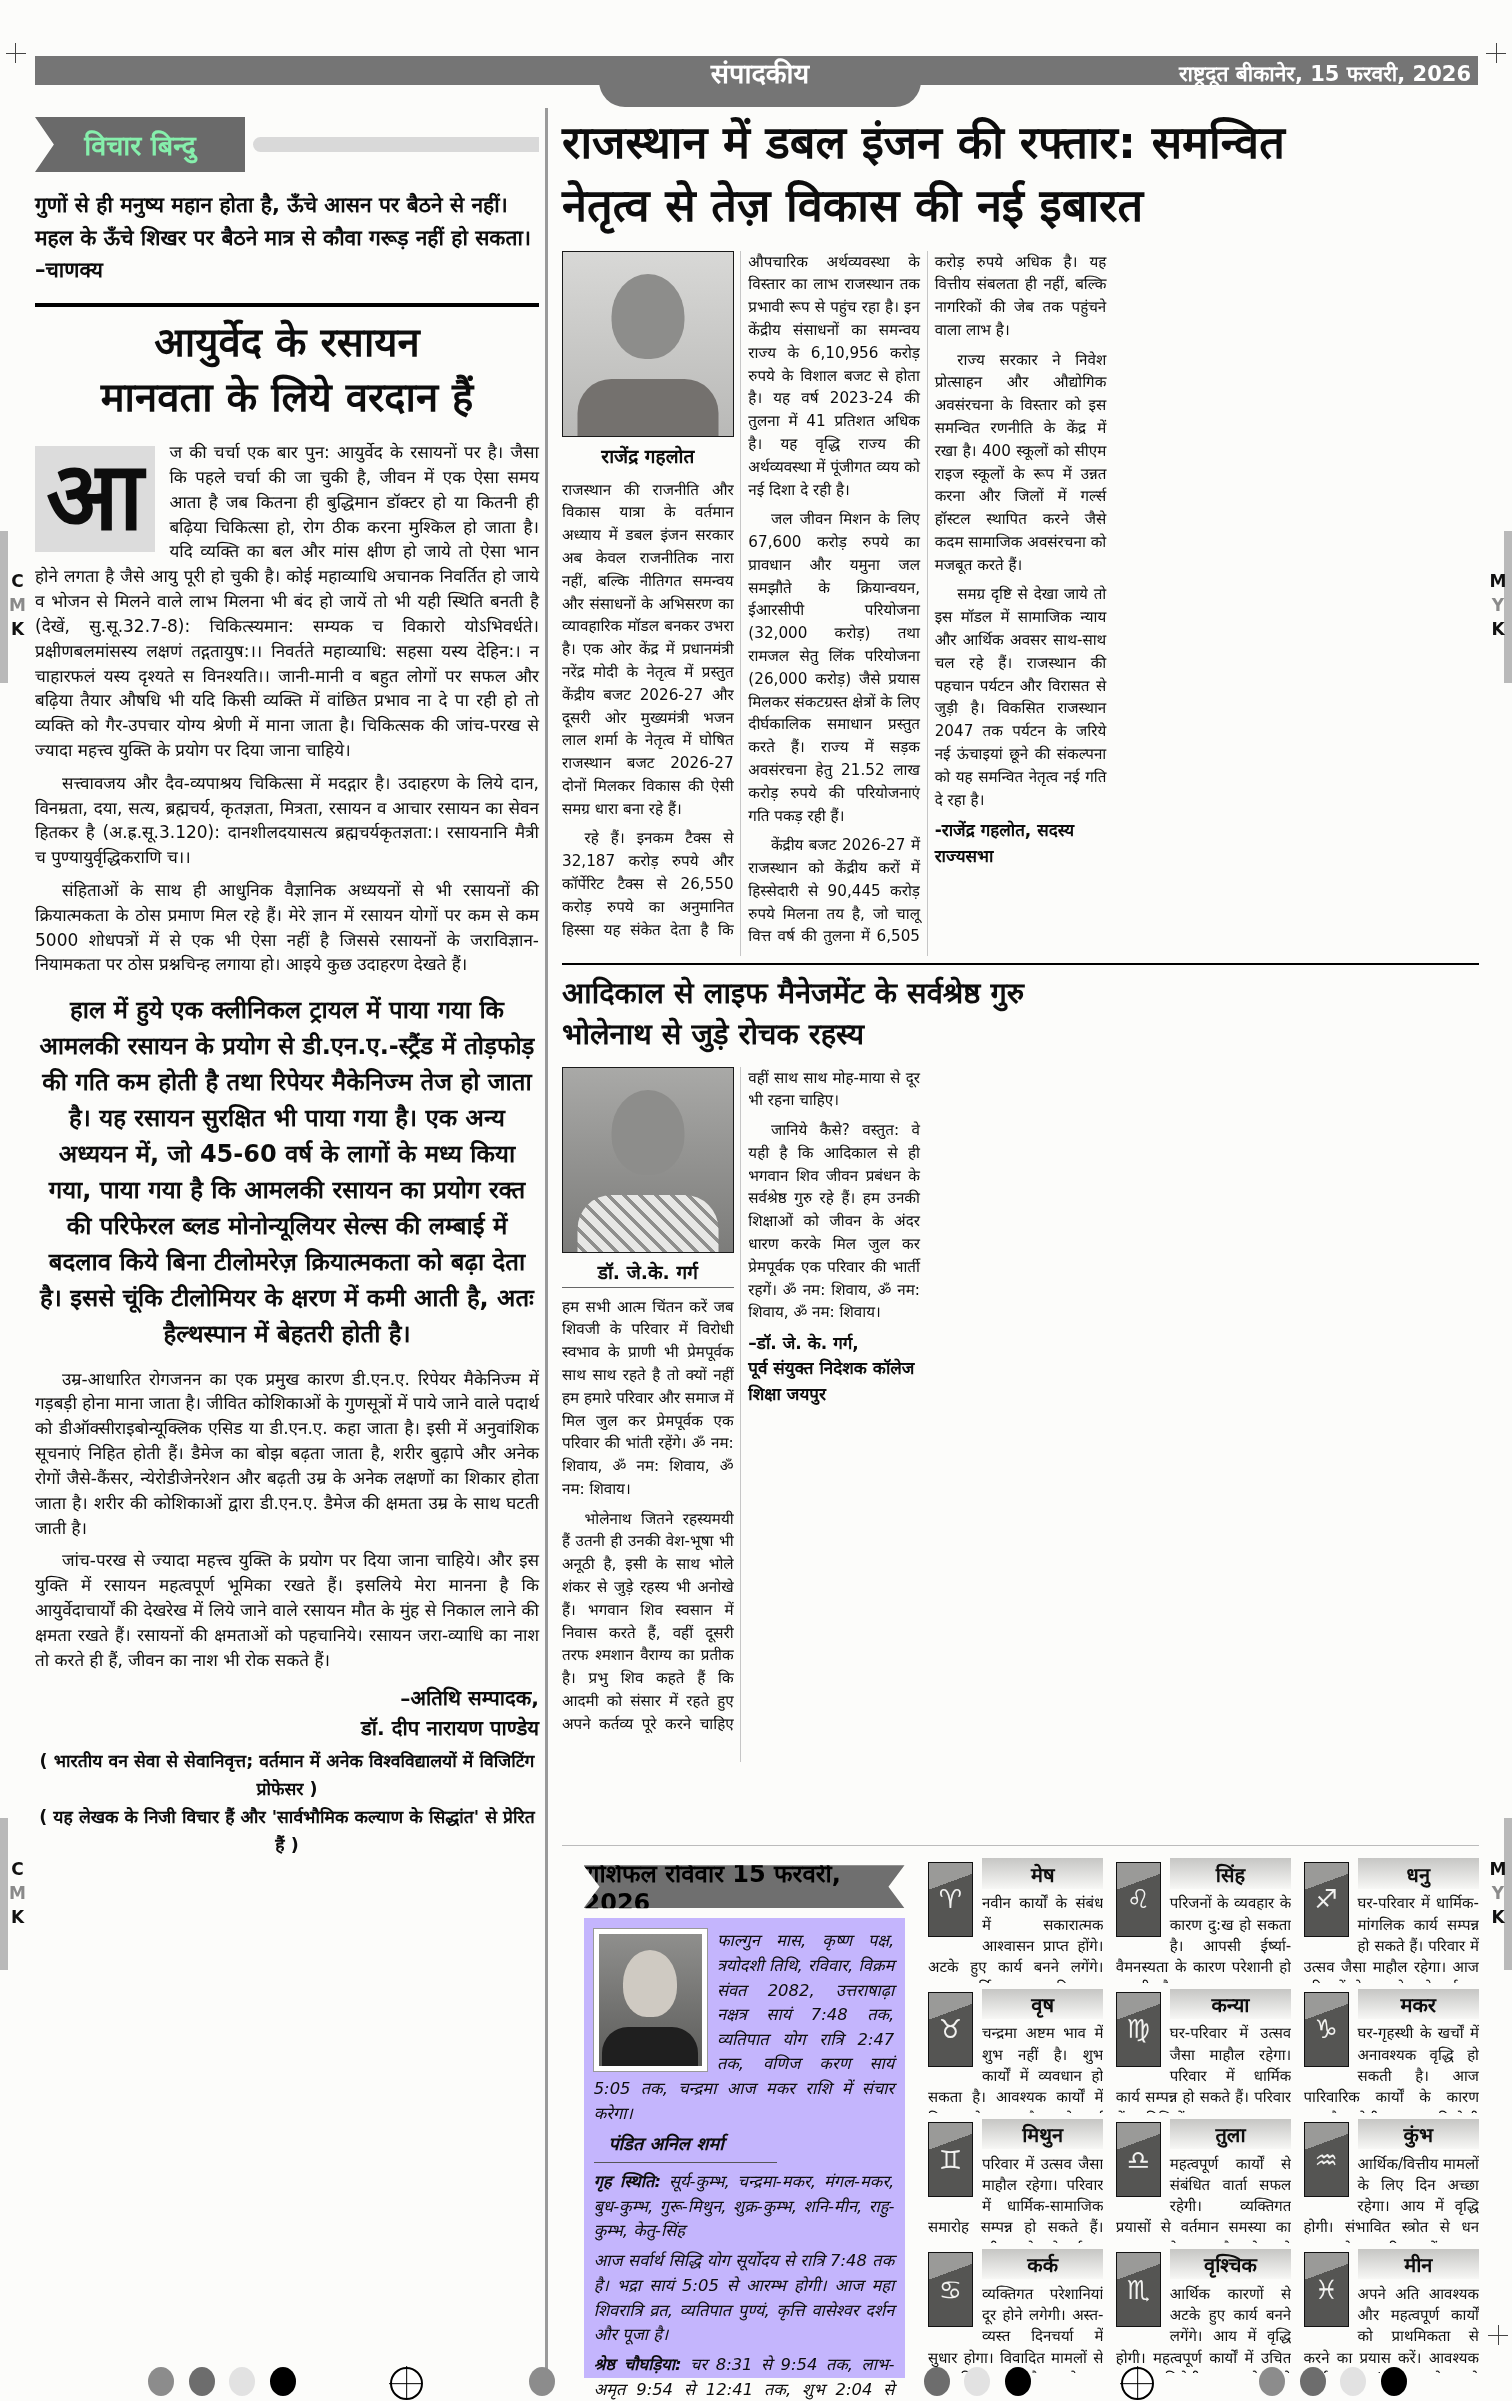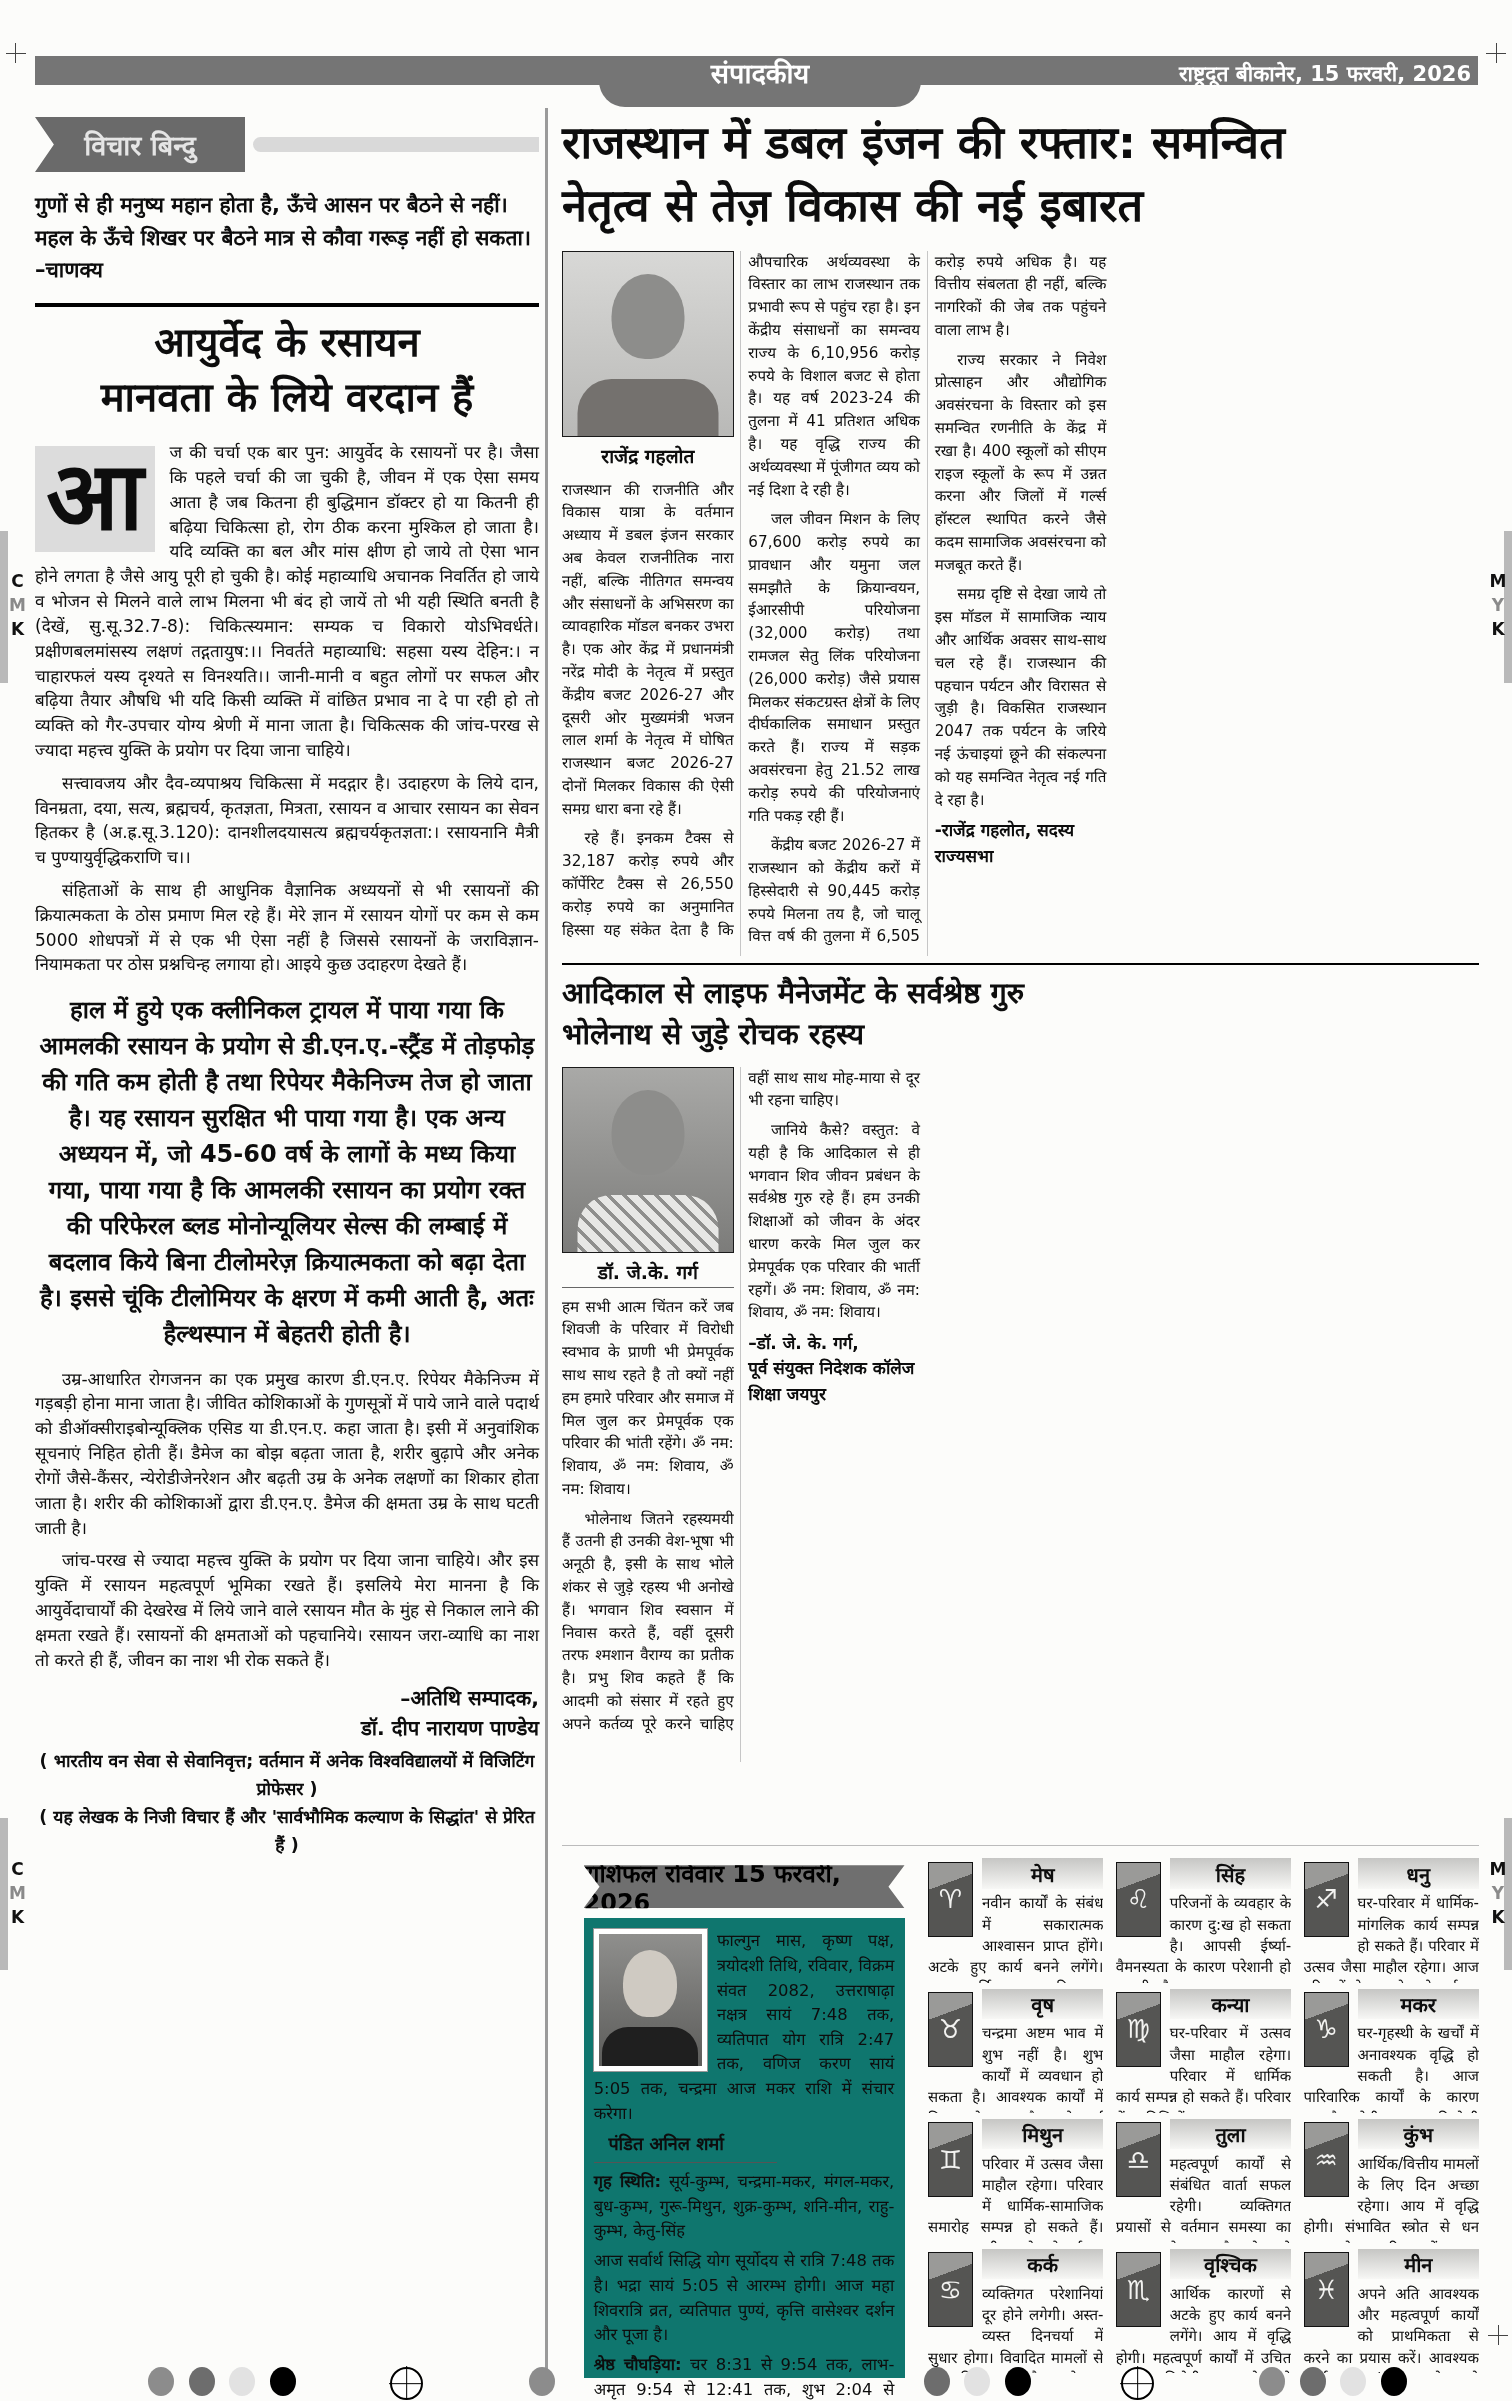--- a/index.html
+++ b/index.html
@@ -18,21 +18,21 @@
   .edgebar{position:absolute;width:8px;background:#b9b9b9;}
   .edgeletters{position:absolute;font-size:17px;font-weight:bold;line-height:24px;color:#111;text-align:center;width:19px;}
   .edgeletters .lt2{color:#8a8a8a;}
   .regrow span.dot{position:absolute;width:26px;height:29px;border-radius:50%;}
   .regcircle{position:absolute;width:29px;height:29px;border:2.3px solid #000;border-radius:50%;background:#fff;}
   .regcircle::before{content:"";position:absolute;left:50%;top:-3.4px;width:1.7px;height:33px;background:#000;transform:translateX(-50%);}
   .regcircle::after{content:"";position:absolute;top:50%;left:-3.4px;height:1.7px;width:33px;background:#000;transform:translateY(-50%);}
   
   .leftcol{position:absolute;left:35px;top:117px;width:504px;}
   .vichar-row{display:flex;align-items:center;}
-  .vichar-tab{width:210px;height:55px;background:#6a6a6a;color:#e5e5e5;font-size:27px;font-weight:bold;
+  .vichar-tab{width:210px;height:55px;background:#6a6a6a;color:#86efac;font-size:27px;font-weight:bold;
         display:flex;align-items:center;justify-content:center;
         clip-path:polygon(0 0,100% 0,100% 100%,0 100%,9% 50%);}
   .vichar-bar{flex:1;height:14.7px;background:#d9d9d9;border-radius:8px 0 0 8px;margin-left:8px;}
   .quote{margin-top:17px;font-size:21px;font-weight:bold;line-height:1.55;text-align:left;}
   .thickrule{height:4.5px;background:#000;margin:16px 0 5.6px 0;}
   .ay-headline{font-size:40px;font-weight:bold;line-height:1.38;text-align:center;margin:8px 0 14.7px 0;}
   .ay-body{font-size:17px;line-height:1.46;text-align:justify;}
   .ay-body p{margin:0 0 8px 0;text-indent:27px;}
   .ay-body p.first{text-indent:0;}
   .dropcap{float:left;font-size:95px;line-height:1;font-weight:bold;background:#dcdcdc;
@@ -60,22 +60,22 @@
   figcaption{font-size:19px;font-weight:bold;text-align:center;margin-top:5.6px;}
   .cap-rule{border-bottom:1.7px solid #666;padding-bottom:0;margin-bottom:8px;}
   .art-sign{font-weight:bold;font-size:17px;text-align:left;line-height:1.5;text-indent:0 !important;}
   .hline{position:absolute;left:562px;width:917px;background:#000;}
   
   .horo{position:absolute;left:562px;top:1855px;width:917px;height:523px;}
   .horo-left{position:absolute;left:21.5px;top:0;width:321px;height:523px;}
   .horo-banner{position:absolute;left:0;top:10.2px;width:321px;height:43px;background:#6f6f6f;color:#000000;
         font-size:24px;font-weight:bold;display:flex;align-items:center;justify-content:center;
         clip-path:polygon(0 0,100% 0,95% 50%,100% 100%,0 100%,5% 50%);}
-  .horo-panel{position:absolute;left:0;top:63px;width:321px;height:460px;background:#0f766e;
-        box-sizing:border-box;padding:11.3px 10.2px;font-size:16.4px;line-height:1.5;text-align:justify;}
+  .horo-panel{position:absolute;left:0;top:63px;width:321px;height:460px;background:#c4b5fd;
+        box-sizing:border-box;padding:11.3px 10.2px;font-size:16.4px;line-height:1.5;text-align:justify;font-style:italic;}
   .pandit-photo{float:left;width:113px;height:142px;border:5.6px solid #fff;outline:0.6px solid #999;box-sizing:border-box;
         background:linear-gradient(#8f8f8d,#5c5c5a);position:relative;margin:0 10.2px 3.4px 0;overflow:hidden;}
   .pandit-photo .head{position:absolute;left:50%;top:16px;transform:translateX(-50%);width:54px;height:67px;border-radius:50% 50% 44% 44%;background:#cfcac2;}
   .pandit-photo .torso{position:absolute;left:50%;bottom:-14.7px;transform:translateX(-50%);width:96px;height:54px;border-radius:26px 26px 0 0;background:#1f1f1f;}
   .pandit-cap{clear:left;font-size:18px;font-weight:bold;text-align:left;padding:3.4px 0 5.6px 14.7px;
         border-bottom:1.7px solid #555;width:169px;margin-bottom:6.8px;}
   .horo-panel p{margin:0 0 5.6px 0;}
   .horo-panel .lbl{font-weight:bold;}
   
   .zgrid{position:absolute;left:366px;top:3.4px;width:551px;height:515px;display:grid;

